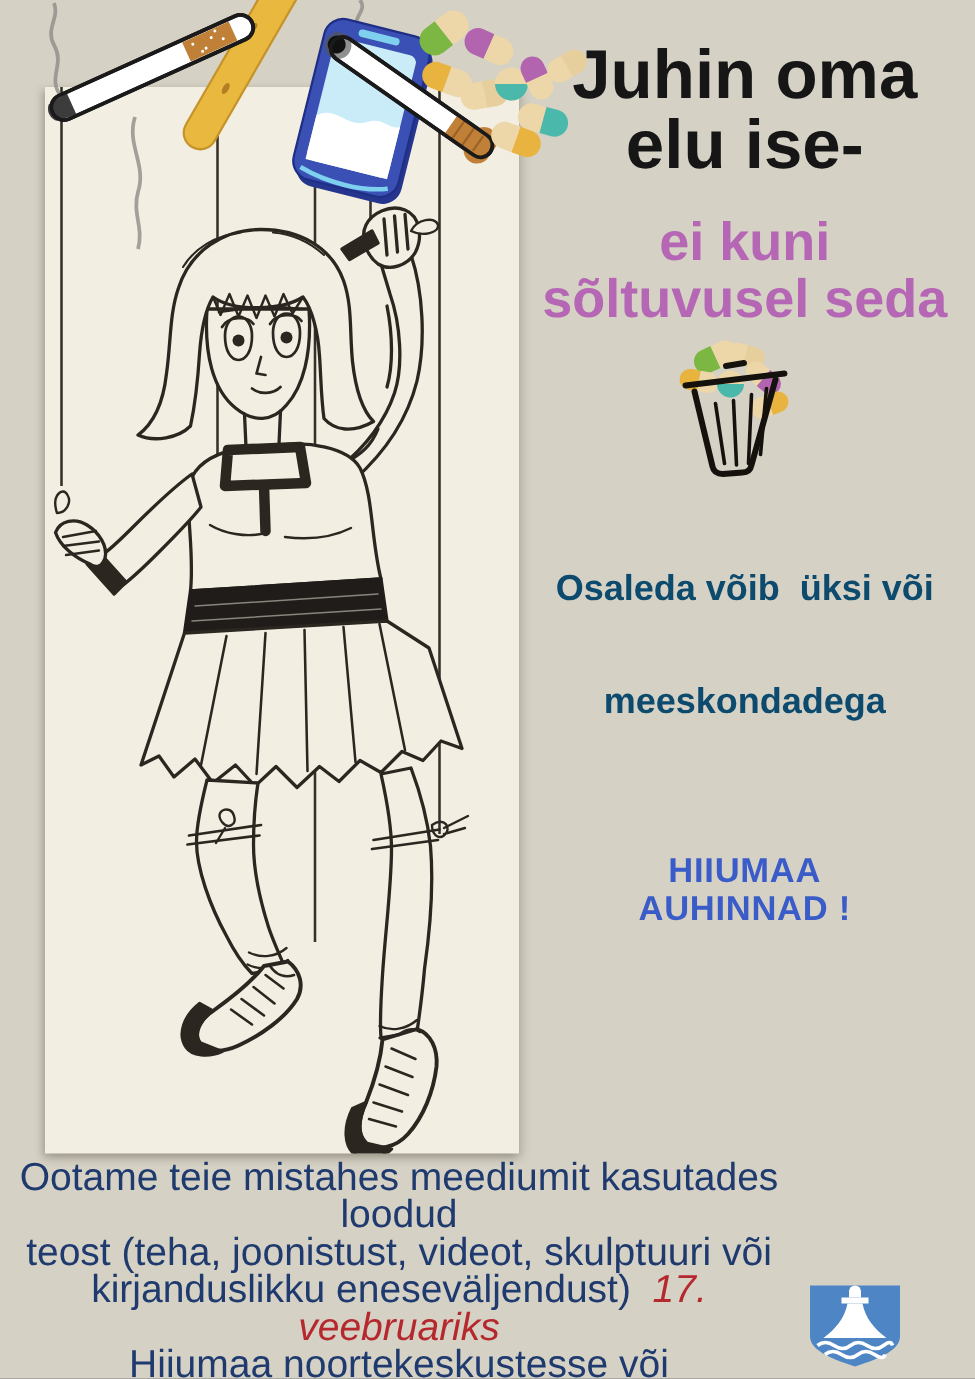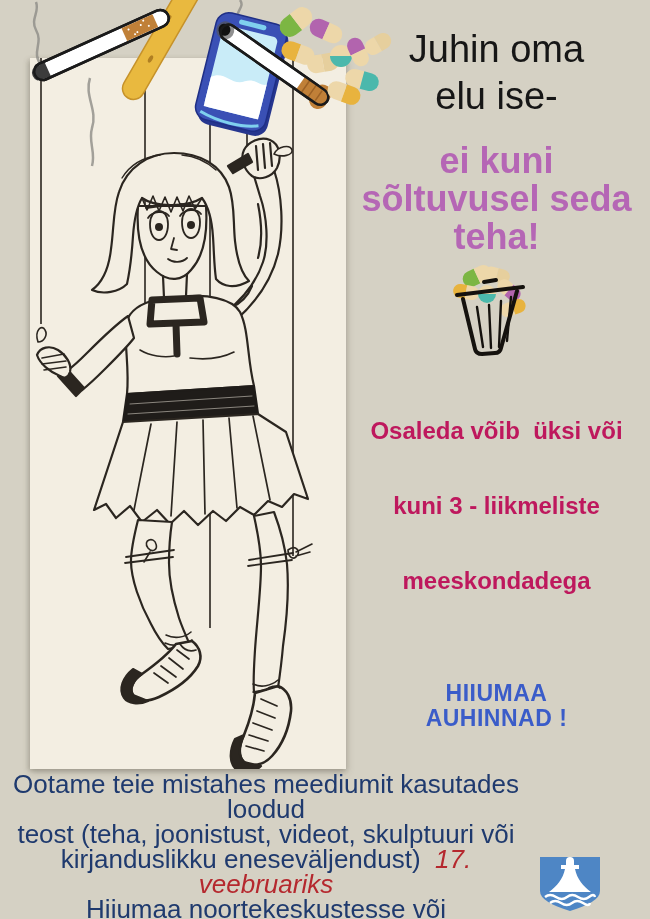--- a/index.html
+++ b/index.html
@@ -12,24 +12,24 @@
     position:absolute;left:30px;top:58px;width:316px;height:711px;
     background:#f3eee2;
     box-shadow:-2px 2px 5px rgba(90,85,70,.30), 2px 3px 6px rgba(90,85,70,.25);
   }
   .paper svg{position:absolute;left:0;top:0;width:100%;height:100%;}
   .collage{position:absolute;left:0;top:0;width:650px;height:185px;}
   .right-col{
     position:absolute;left:343px;top:0;width:307px;text-align:center;
   }
   .hdr{margin-top:96px;font-weight:800;font-size:27px;line-height:37px;color:#2e4ba6;letter-spacing:.3px;}
-  .title{margin-top:26px;font-weight:400;font-size:38px;line-height:47px;color:#161616;}
+  .title{margin-top:26px;font-weight:700;font-size:46px;line-height:47px;color:#161616;}
   .subtitle{margin-top:22px;font-weight:700;font-size:36px;line-height:38px;color:#b566b5;}
   .trashwrap{margin-top:6px;height:96px;}
-  .participation{margin-top:10px;font-weight:700;font-size:24px;line-height:25px;color:#be185d;white-space:pre-wrap;}
+  .participation{margin-top:10px;font-weight:700;font-size:24px;line-height:25px;color:#0c4a6e;white-space:pre-wrap;}
   .prizes{margin-top:38px;font-weight:800;font-size:23px;line-height:25px;color:#3a5cc9;letter-spacing:.5px;}
   .footer{
     position:absolute;left:0;top:772px;width:532px;text-align:center;
     font-size:26px;line-height:25px;color:#1f3a6e;font-weight:400;
   }
   .footer .deadline{color:#b5282e;font-style:italic;}
   .coa{position:absolute;left:537px;top:855px;width:66px;height:58px;}
   .line{display:block;}
 </style>
 </head>
@@ -194,21 +194,20 @@
   </svg>
 
   <div class="right-col">
     <div class="title">
       <span class="line">Juhin oma</span>
       <span class="line">elu ise-</span>
     </div>
     <div class="subtitle">
       <span class="line">ei kuni</span>
       <span class="line">sõltuvusel seda</span>
-      <span class="line">teha!</span>
     </div>
     <div class="trashwrap">
       <svg viewBox="0 0 120 96" width="120" height="96" aria-hidden="true">
         <g>
           <g transform="translate(40,14) rotate(-25)">
             <path d="M0,-8 L-7,-8 A8,8 0 0 0 -7,8 L0,8 Z" fill="#7cb643"></path>
             <path d="M0,-8 L7,-8 A8,8 0 0 1 7,8 L0,8 Z" fill="#edd7a9"></path>
           </g>
           <g transform="translate(60,13) rotate(15)">
             <path d="M0,-7 L-6,-7 A7,7 0 0 0 -6,7 L0,7 Z" fill="#edd7a9"></path>
@@ -232,21 +231,20 @@
         <g stroke="#15120e" fill="none" stroke-linecap="round" stroke-linejoin="round">
           <path d="M20,33 L86,25" stroke-width="4"></path>
           <path d="M47,20 L59,18" stroke-width="4"></path>
           <path d="M26,37 L38,87 Q39,92 45,92 L58,91 Q63,91 64,86 L80,29" stroke-width="4"></path>
           <path d="M40,45 L46,85 M52,43 L54,86 M64,39 L62,85 M74,35 L70,79" stroke-width="2.4"></path>
         </g>
       </svg>
     </div>
     <div class="participation">
       <span class="line">Osaleda võib  üksi või</span>
-      <span class="line">kuni 3 - liikmeliste</span>
       <span class="line">meeskondadega</span>
     </div>
     <div class="prizes">
       <span class="line">HIIUMAA</span>
       <span class="line">AUHINNAD !</span>
     </div>
   </div>
 
   <div class="footer">
     <span class="line">Ootame teie mistahes meediumit kasutades loodud</span>

